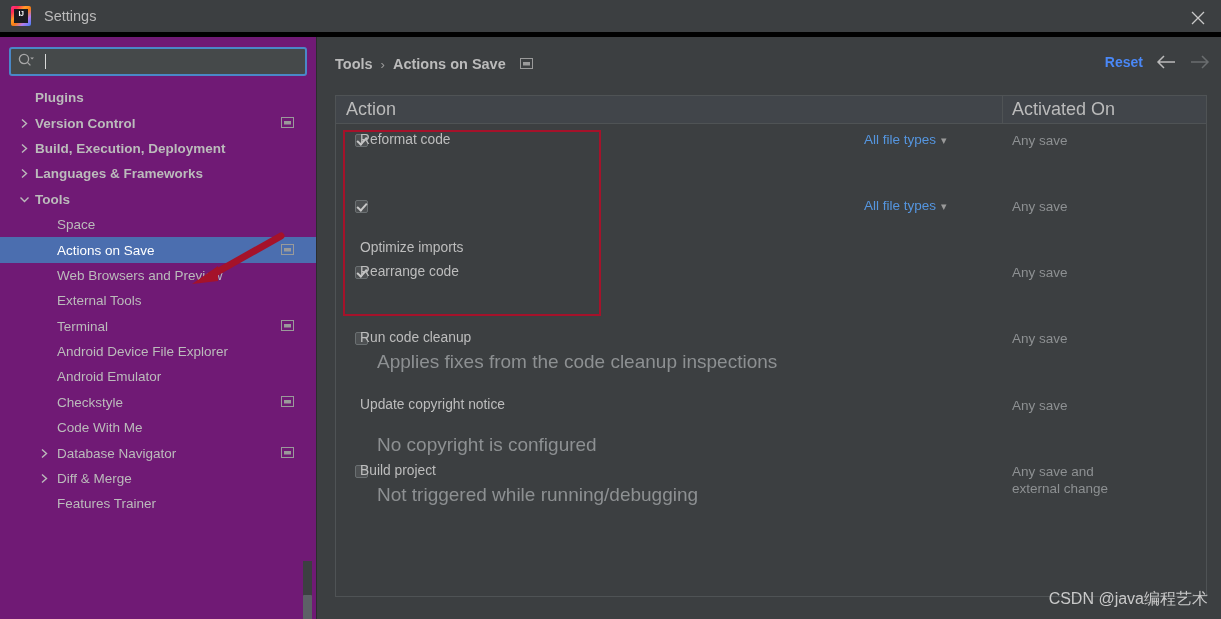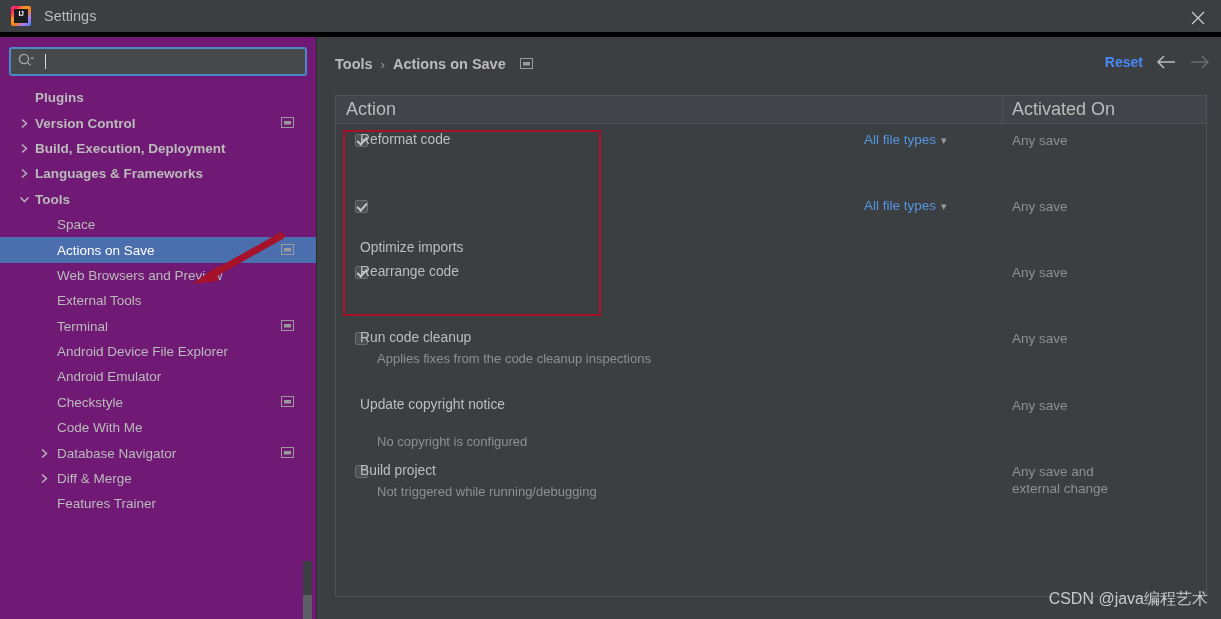--- a/index.html
+++ b/index.html
@@ -155,21 +155,21 @@
   .cbx.checked::after {
     content: ""; position: absolute; left: 3px; top: 0px;
     width: 4px; height: 8px; border: solid #c8c8c8;
     border-width: 0 2px 2px 0; transform: rotate(42deg);
   }
   .row-title {
     position: absolute; left: 24px; color: #bdbdbd; font-size: 13.8px;
     white-space: nowrap;
   }
   .row-desc {
-    position: absolute; left: 41px; color: #8d9092; font-size: 13px;
+    position: absolute; left: 41px; color: #8d9092; font-size: 19px;
     white-space: nowrap;
   }
   .filetypes {
     position: absolute; color: #5596e0; font-size: 13.5px; cursor: pointer;
     white-space: nowrap;
   }
   .filetypes .chev { margin-left: 5px; color: #9a9a9a; font-size: 11px; }
   .activated {
     position: absolute; left: 676px; color: #8d9092; font-size: 13.5px;
     line-height: 17px; white-space: pre-line;

